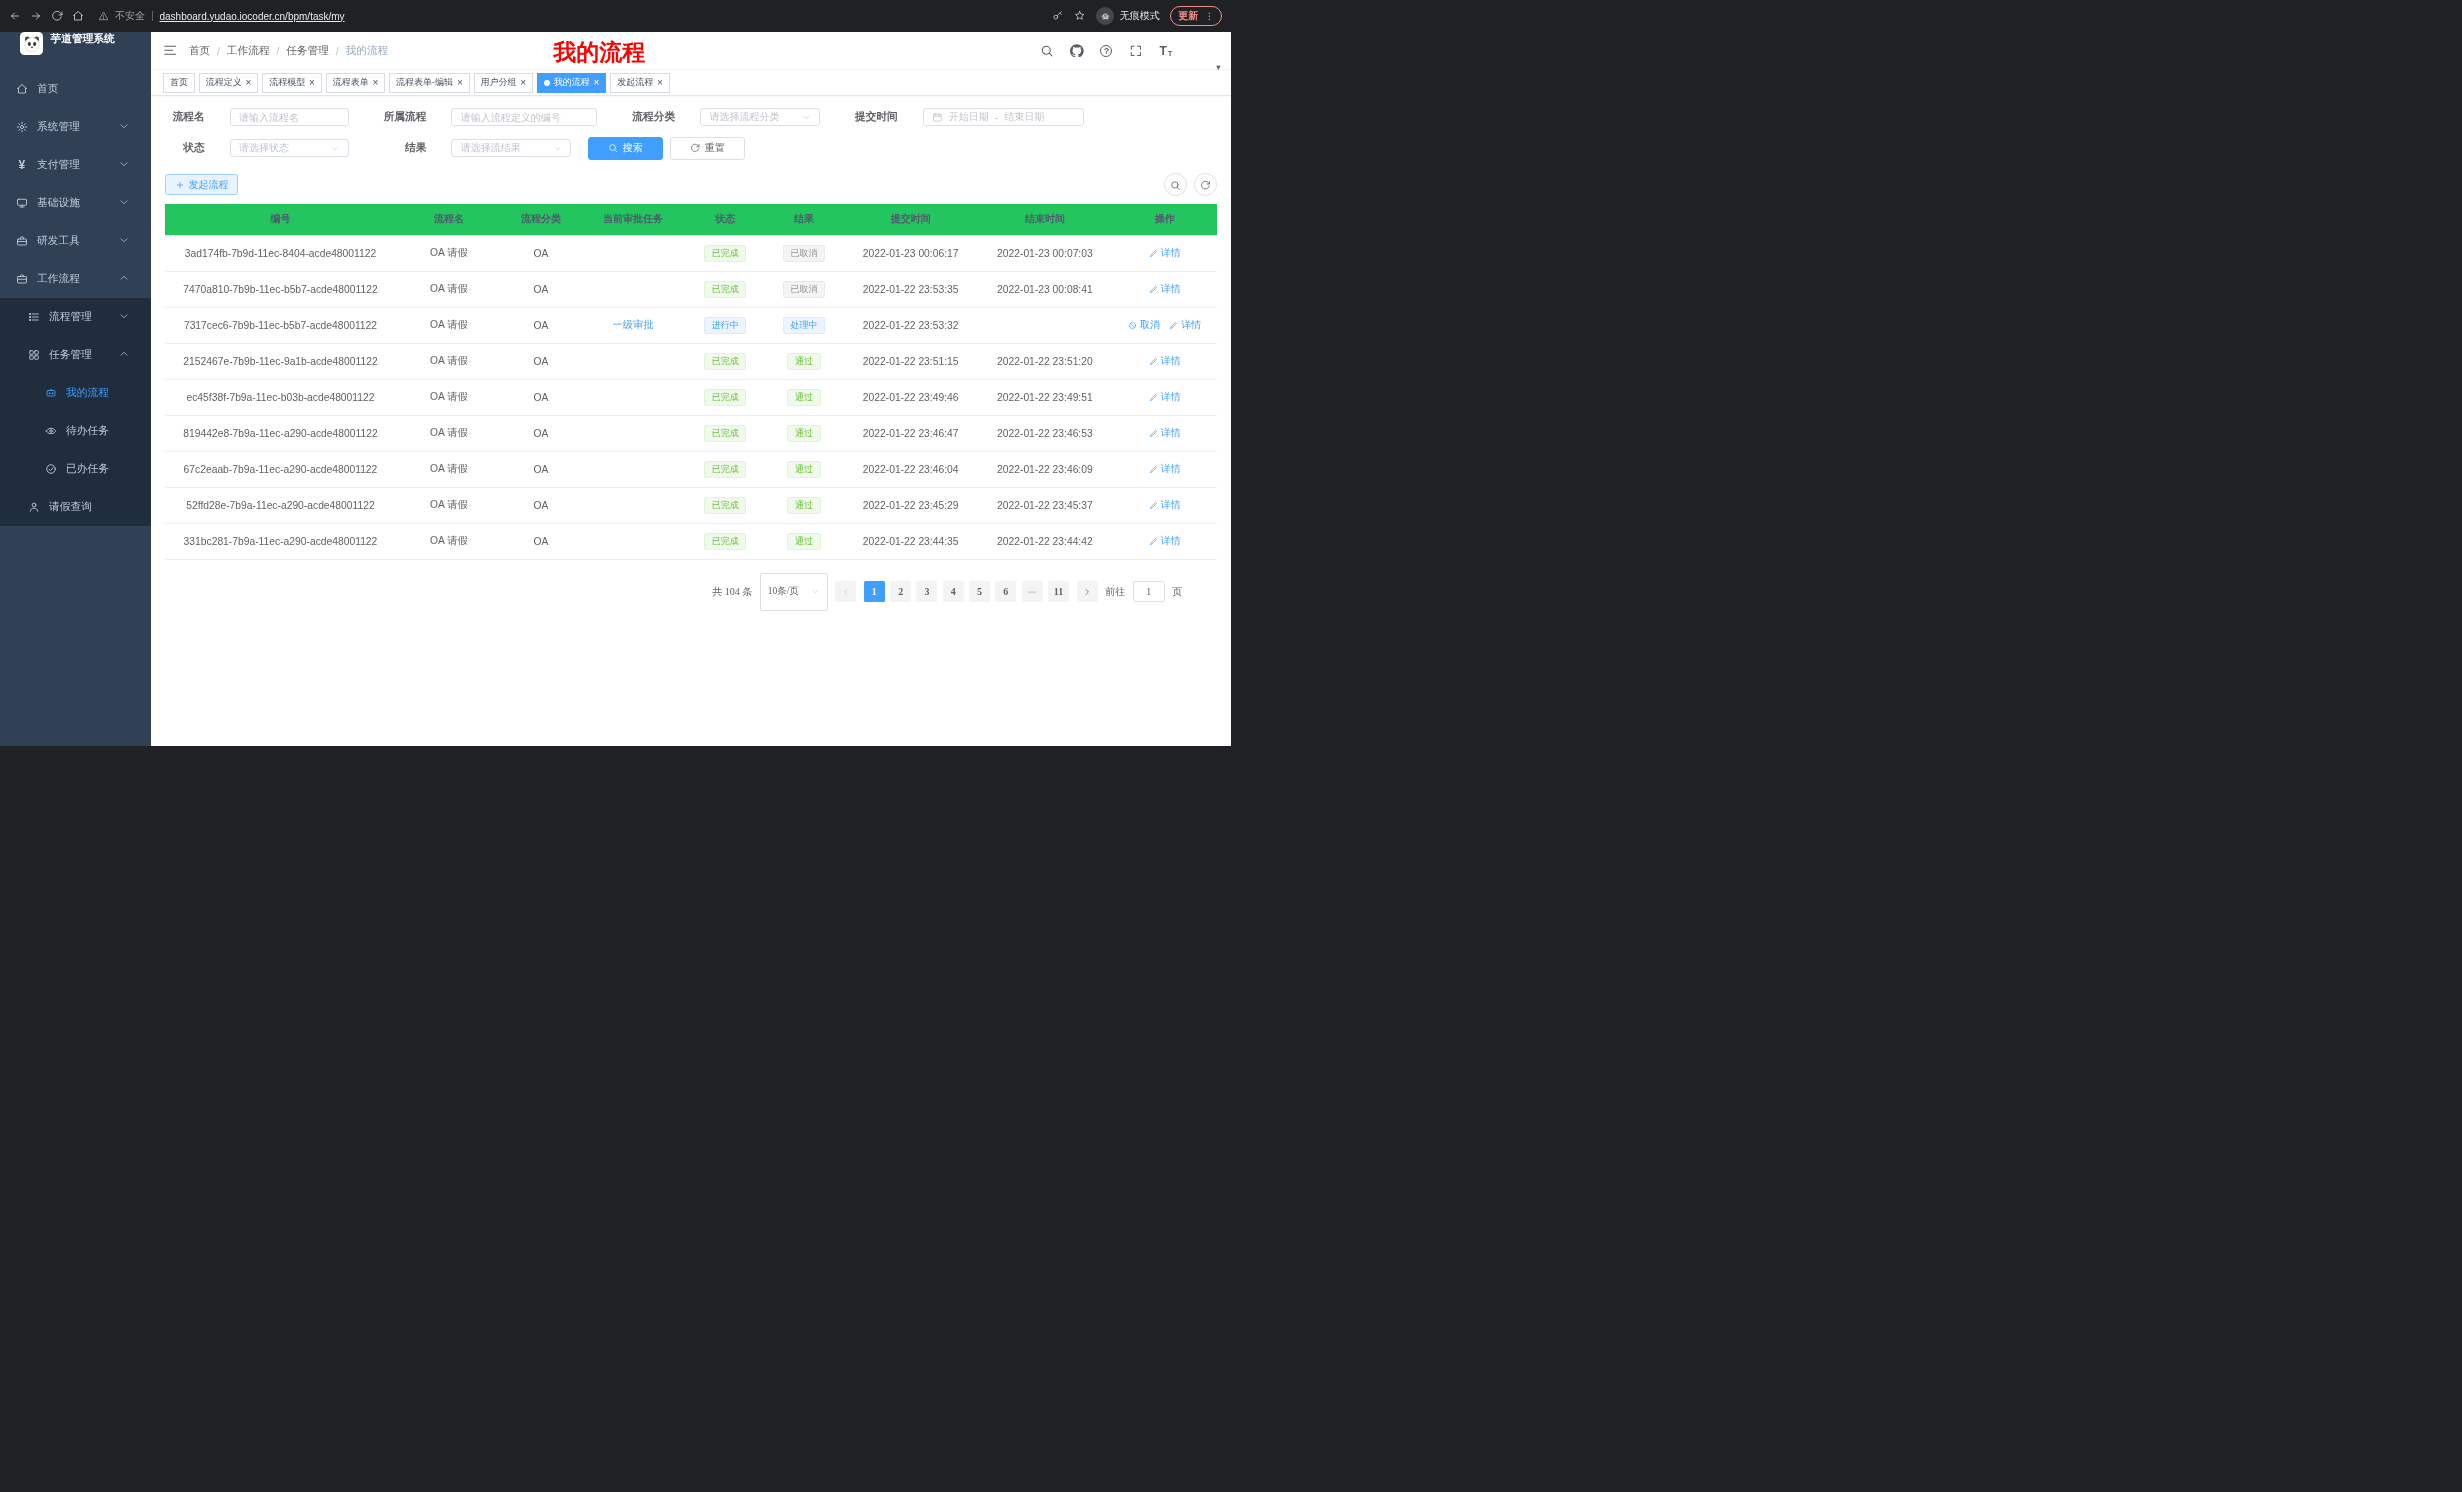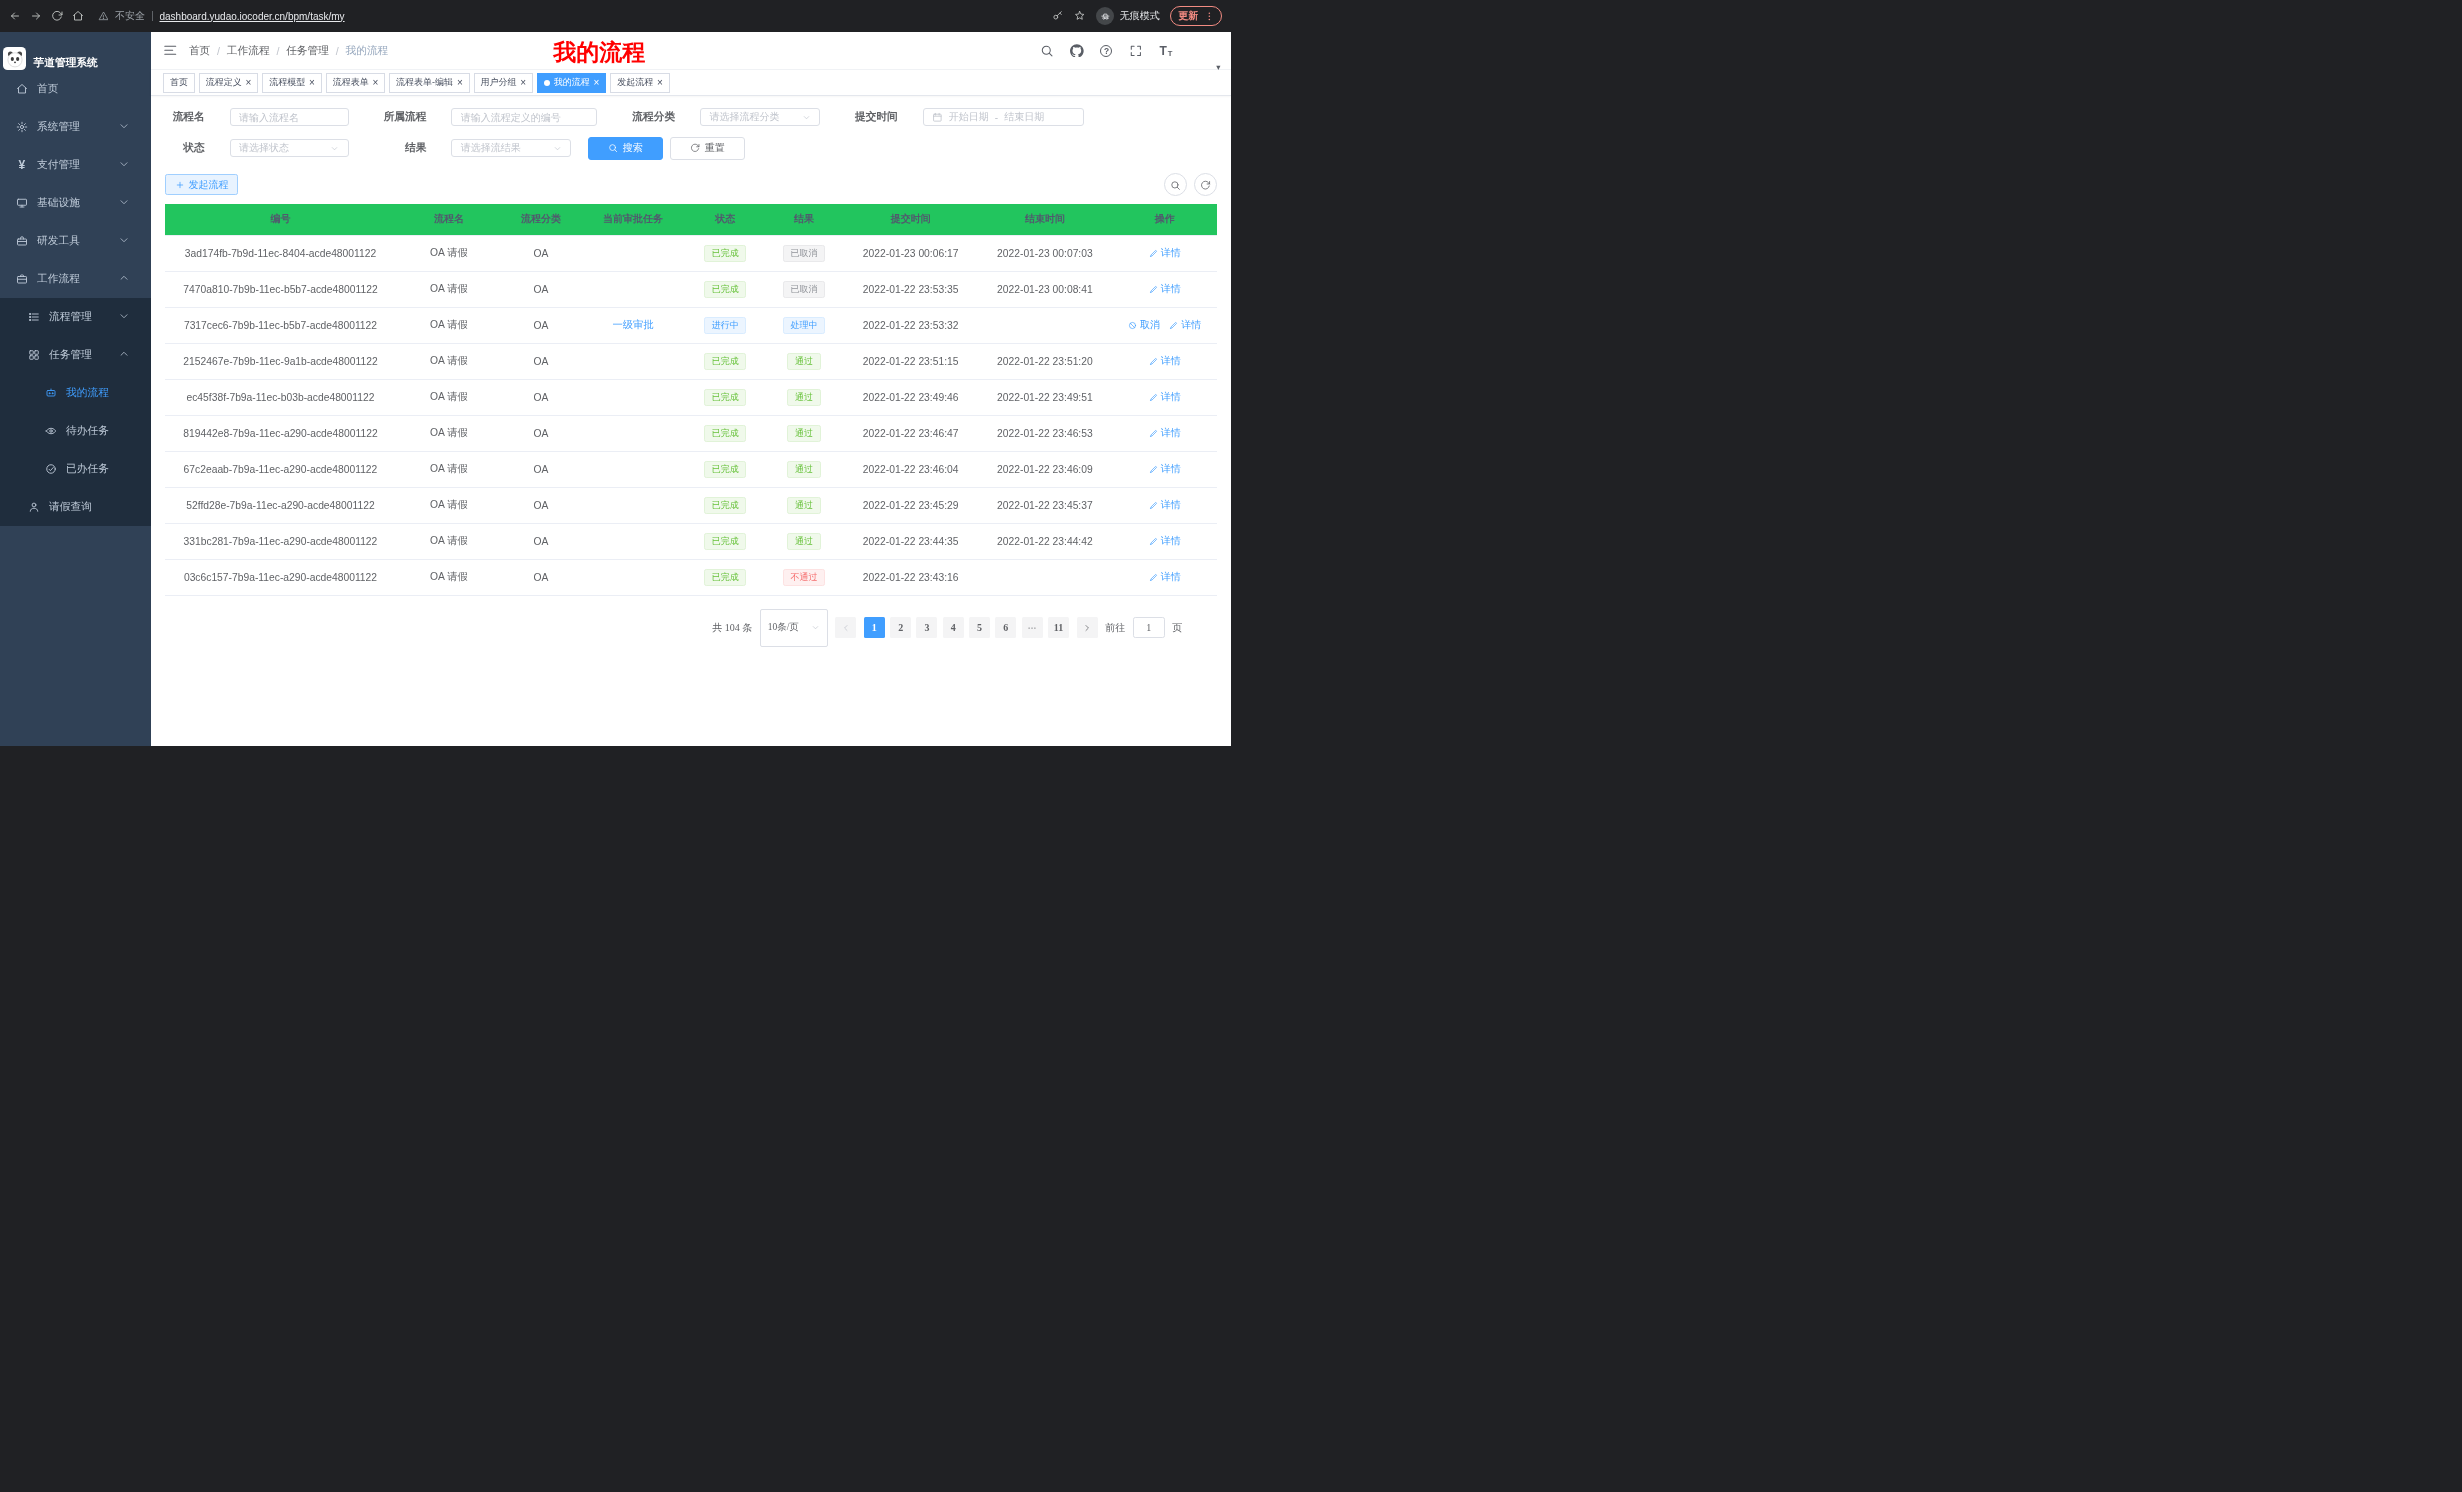--- a/index.html
+++ b/index.html
@@ -20,21 +20,21 @@
   .chip { display:flex; align-items:center; gap:5.3px; color:#e8eaed; font-size:10px; }
   .chip-circle { width:18px; height:18px; border-radius:50%; background:#44474a; display:flex; align-items:center; justify-content:center; font-size:10.7px; color:#e8eaed; }
   .update-pill { display:flex; align-items:center; gap:5.3px; border:1.1px solid #f28b82; color:#f28b82; border-radius:760px; padding:2.3px 6.8px; font-size:10px; font-weight:700; cursor:pointer; }
   .update-pill .icon { font-size:10.7px; }
 
   
   .app { flex:1; display:flex; min-height:0; }
 
   
   .sidebar { width:151px; background:#304156; display:flex; flex-direction:column; flex-shrink:0; overflow:hidden; }
-  .logo-row { height:38px; display:flex; align-items:flex-end; gap:7.6px; padding:0 3px; flex-shrink:0; }
+  .logo-row { height:38px; display:flex; align-items:flex-start; gap:7.6px; padding:0 20px; flex-shrink:0; }
   .logo-avatar { width:23px; height:23px; background:#fff; border-radius:4.6px; display:flex; align-items:center; justify-content:center; overflow:hidden; flex-shrink:0; }
   .logo-avatar svg { width:20px; height:20px; }
   .logo-title { color:#fff; font-size:10.7px; font-weight:700; white-space:nowrap; }
   #menu { flex:1; overflow:hidden; }
   .menu-item { height:38px; display:flex; align-items:center; color:#bfcbd9; font-size:10.7px; padding:0 12px 0 15px; cursor:pointer; white-space:nowrap; }
   .menu-item .icon { font-size:12px; margin-right:8.4px; width:13.7px; }
   .menu-item.level2 { background:#1f2d3d; padding-left:27px; }
   .menu-item.level3 { background:#1f2d3d; padding-left:44px; }
   .menu-item.active { color:#409eff; }
   .menu-item .chev { margin-left:auto; font-size:9px; opacity:.85; }
@@ -706,35 +706,20 @@
                 <td><span class="el-tag t-success">已完成</span></td>
                 <td><span class="el-tag t-success">通过</span></td>
                 <td>2022-01-22 23:44:35</td>
                 <td>2022-01-22 23:44:42</td>
                 <td><span class="op-link"><span class="icon">
                       <svg viewBox="0 0 24 24" fill="none" stroke="currentColor" stroke-width="1.8" stroke-linecap="round" stroke-linejoin="round">
                         <path d="M4.5 19.5l.9-3.6L16.6 4.7a1.9 1.9 0 0 1 2.7 2.7L8.1 18.6l-3.6.9z"></path>
                       </svg>
                     </span>详情</span></td>
               </tr>
-              <tr>
-                <td>03c6c157-7b9a-11ec-a290-acde48001122</td>
-                <td>OA 请假</td>
-                <td>OA</td>
-                <td></td>
-                <td><span class="el-tag t-success">已完成</span></td>
-                <td><span class="el-tag t-danger">不通过</span></td>
-                <td>2022-01-22 23:43:16</td>
-                <td></td>
-                <td><span class="op-link"><span class="icon">
-                      <svg viewBox="0 0 24 24" fill="none" stroke="currentColor" stroke-width="1.8" stroke-linecap="round" stroke-linejoin="round">
-                        <path d="M4.5 19.5l.9-3.6L16.6 4.7a1.9 1.9 0 0 1 2.7 2.7L8.1 18.6l-3.6.9z"></path>
-                      </svg>
-                    </span>详情</span></td>
-              </tr>
             </tbody>
         </table>
 
         <div class="pager">
           <span>共 104 条</span>
           <div class="size-sel">
             <span>10条/页</span>
             <span class="icon caret">
                 <svg viewBox="0 0 24 24" fill="none" stroke="currentColor" stroke-width="1.8" stroke-linecap="round" stroke-linejoin="round">
                   <path d="M6 9.5l6 6 6-6"></path>

